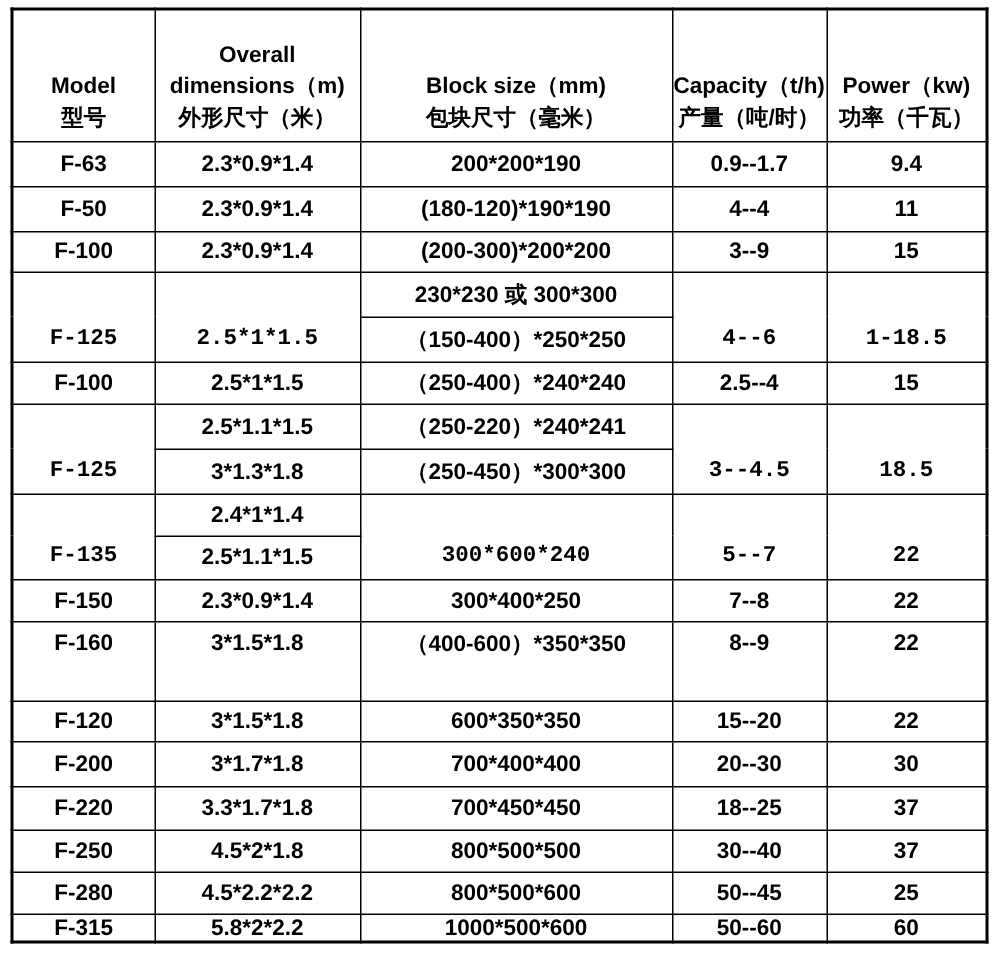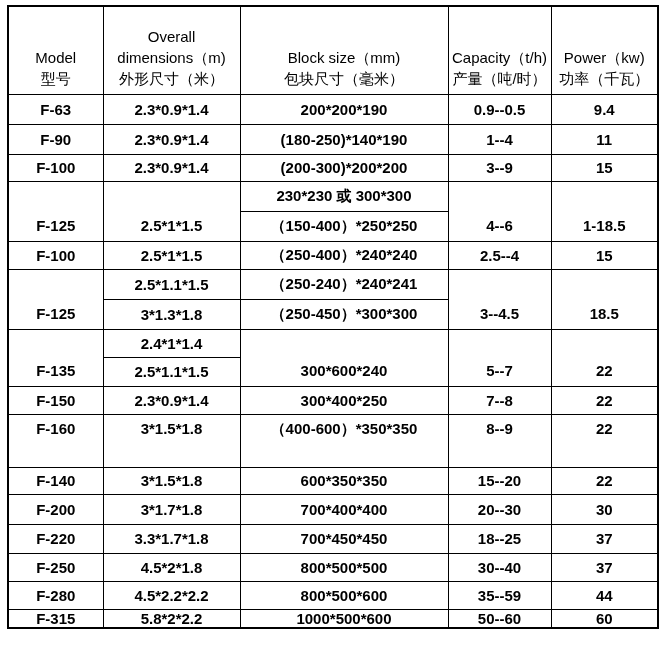--- a/index.html
+++ b/index.html
@@ -29,27 +29,28 @@
     color: #000000;
     text-align: center;
     vertical-align: middle;
     padding: 0;
     white-space: nowrap;
   }
   .spec th {
     vertical-align: bottom;
     padding-bottom: 5px;
     line-height: 21px;
-    font-weight: normal;
+    font-weight: bold;
     margin-left: 10px;
   }
   
   .spec td.vb {
     vertical-align: bottom;
     padding-bottom: 7px;
+    font-family: Liberation Mono, monospace;
   }
   
   .spec tr.tall td {
     vertical-align: top;
     padding-top: 5px;
   }
   .hline { display: block; }
 </style>
 </head>
 <body>
@@ -86,29 +87,29 @@
       <th>
         <span class="hline">Power（kw)</span>
         <span class="hline">功率（千瓦）</span>
       </th>
     </tr>
 
     <tr style="height:30px">
       <td>F-63</td>
       <td>2.3*0.9*1.4</td>
       <td>200*200*190</td>
-      <td>0.9--0.5</td>
+      <td>0.9--1.7</td>
       <td>9.4</td>
     </tr>
 
     <tr style="height:30px">
-      <td>F-90</td>
-      <td>2.3*0.9*1.4</td>
-      <td>(180-250)*140*190</td>
-      <td>1--4</td>
+      <td>F-50</td>
+      <td>2.3*0.9*1.4</td>
+      <td>(180-120)*190*190</td>
+      <td>4--4</td>
       <td>11</td>
     </tr>
 
     <tr style="height:27px">
       <td>F-100</td>
       <td>2.3*0.9*1.4</td>
       <td>(200-300)*200*200</td>
       <td>3--9</td>
       <td>15</td>
     </tr>
@@ -128,21 +129,21 @@
       <td>F-100</td>
       <td>2.5*1*1.5</td>
       <td>（250-400）*240*240</td>
       <td>2.5--4</td>
       <td>15</td>
     </tr>
 
     <tr style="height:30px">
       <td rowspan="2" class="vb">F-125</td>
       <td>2.5*1.1*1.5</td>
-      <td>（250-240）*240*241</td>
+      <td>（250-220）*240*241</td>
       <td rowspan="2" class="vb">3--4.5</td>
       <td rowspan="2" class="vb">18.5</td>
     </tr>
     <tr style="height:30px">
       <td>3*1.3*1.8</td>
       <td>（250-450）*300*300</td>
     </tr>
 
     <tr style="height:28px">
       <td rowspan="2" class="vb">F-135</td>
@@ -165,21 +166,21 @@
 
     <tr style="height:53px" class="tall">
       <td>F-160</td>
       <td>3*1.5*1.8</td>
       <td>（400-600）*350*350</td>
       <td>8--9</td>
       <td>22</td>
     </tr>
 
     <tr style="height:27px">
-      <td>F-140</td>
+      <td>F-120</td>
       <td>3*1.5*1.8</td>
       <td>600*350*350</td>
       <td>15--20</td>
       <td>22</td>
     </tr>
 
     <tr style="height:30px">
       <td>F-200</td>
       <td>3*1.7*1.8</td>
       <td>700*400*400</td>
@@ -200,22 +201,22 @@
       <td>4.5*2*1.8</td>
       <td>800*500*500</td>
       <td>30--40</td>
       <td>37</td>
     </tr>
 
     <tr style="height:28px">
       <td>F-280</td>
       <td>4.5*2.2*2.2</td>
       <td>800*500*600</td>
-      <td>35--59</td>
-      <td>44</td>
+      <td>50--45</td>
+      <td>25</td>
     </tr>
 
     <tr style="height:14px">
       <td>F-315</td>
       <td>5.8*2*2.2</td>
       <td>1000*500*600</td>
       <td>50--60</td>
       <td>60</td>
     </tr>
   </tbody>

